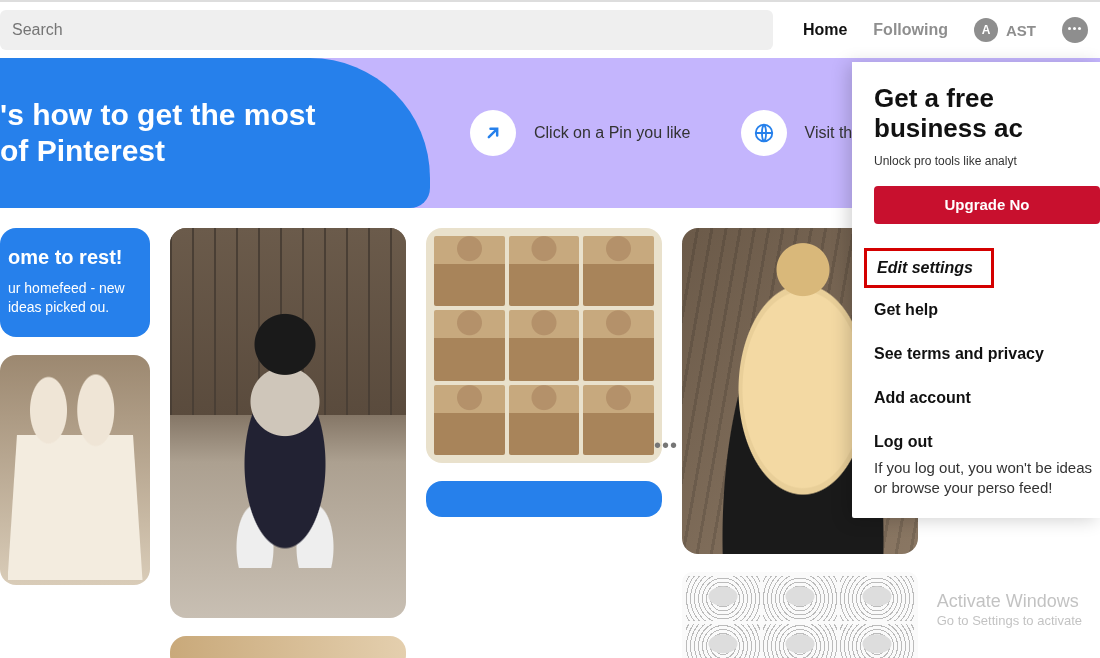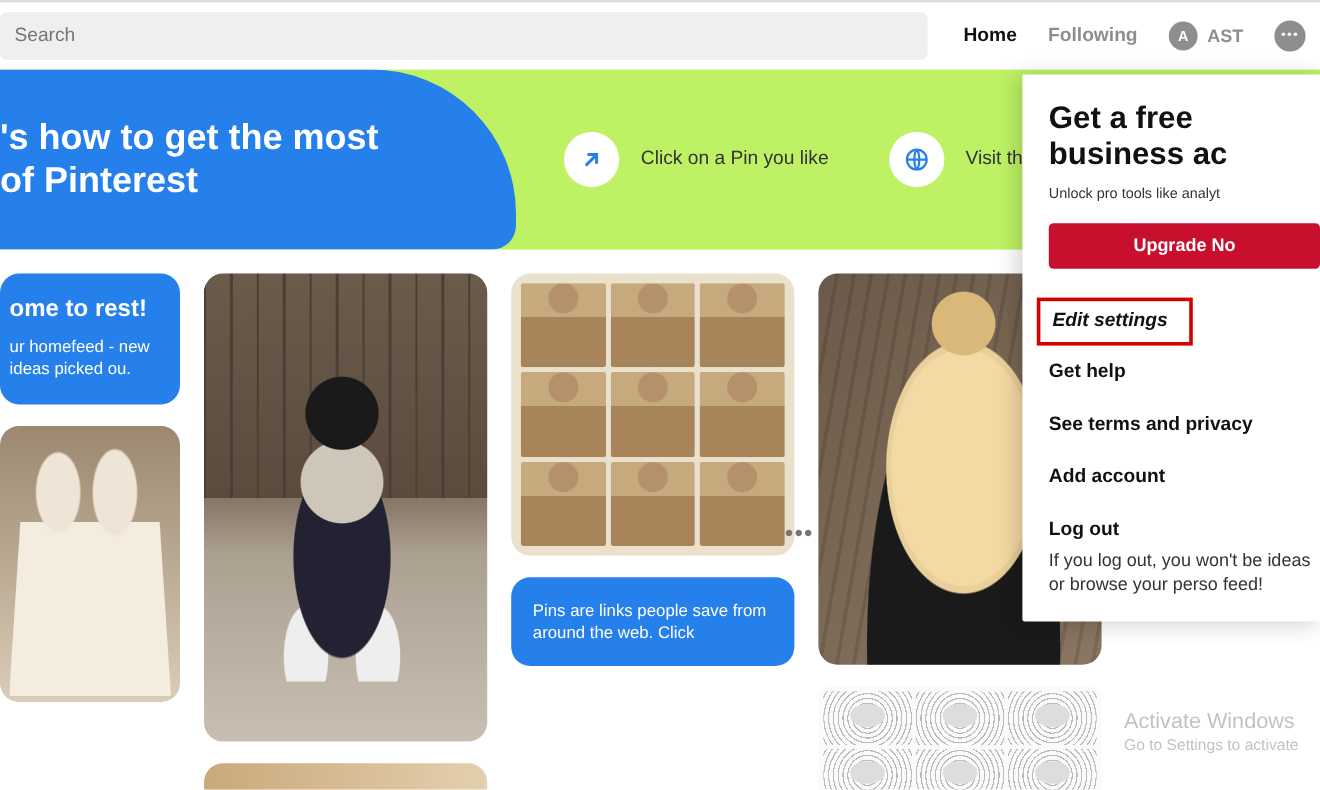--- a/index.html
+++ b/index.html
@@ -76,21 +76,21 @@
     content: "";
     position: absolute;
     left: 6px; top: 10px;
     width: 3px; height: 3px;
     background: #fff;
     border-radius: 50%;
     box-shadow: 5px 0 0 #fff, 10px 0 0 #fff;
   }
 
   .hero {
-    background: #bef264;
+    background: #c4b5fd;
     height: 150px;
     display: flex;
     align-items: center;
     position: relative;
     overflow: hidden;
   }
   .hero-blue {
     background: #2680eb;
     color: #fff;
     height: 100%;
@@ -403,21 +403,20 @@
         <div class="braid-cell"></div>
         <div class="braid-cell"></div>
         <div class="braid-cell"></div>
         <div class="braid-cell"></div>
         <div class="braid-cell"></div>
         <div class="braid-cell"></div>
       </div>
       <span class="pin-more">•••</span>
     </div>
     <div class="card blue tall">
-      <p>Pins are links people save from around the web. Click</p>
     </div>
   </div>
 
   <div class="col col4">
     <div class="img-ph ph-blonde"></div>
     <div class="ph-sketches">
       <div class="sketch-cell"></div>
       <div class="sketch-cell"></div>
       <div class="sketch-cell"></div>
       <div class="sketch-cell"></div>

